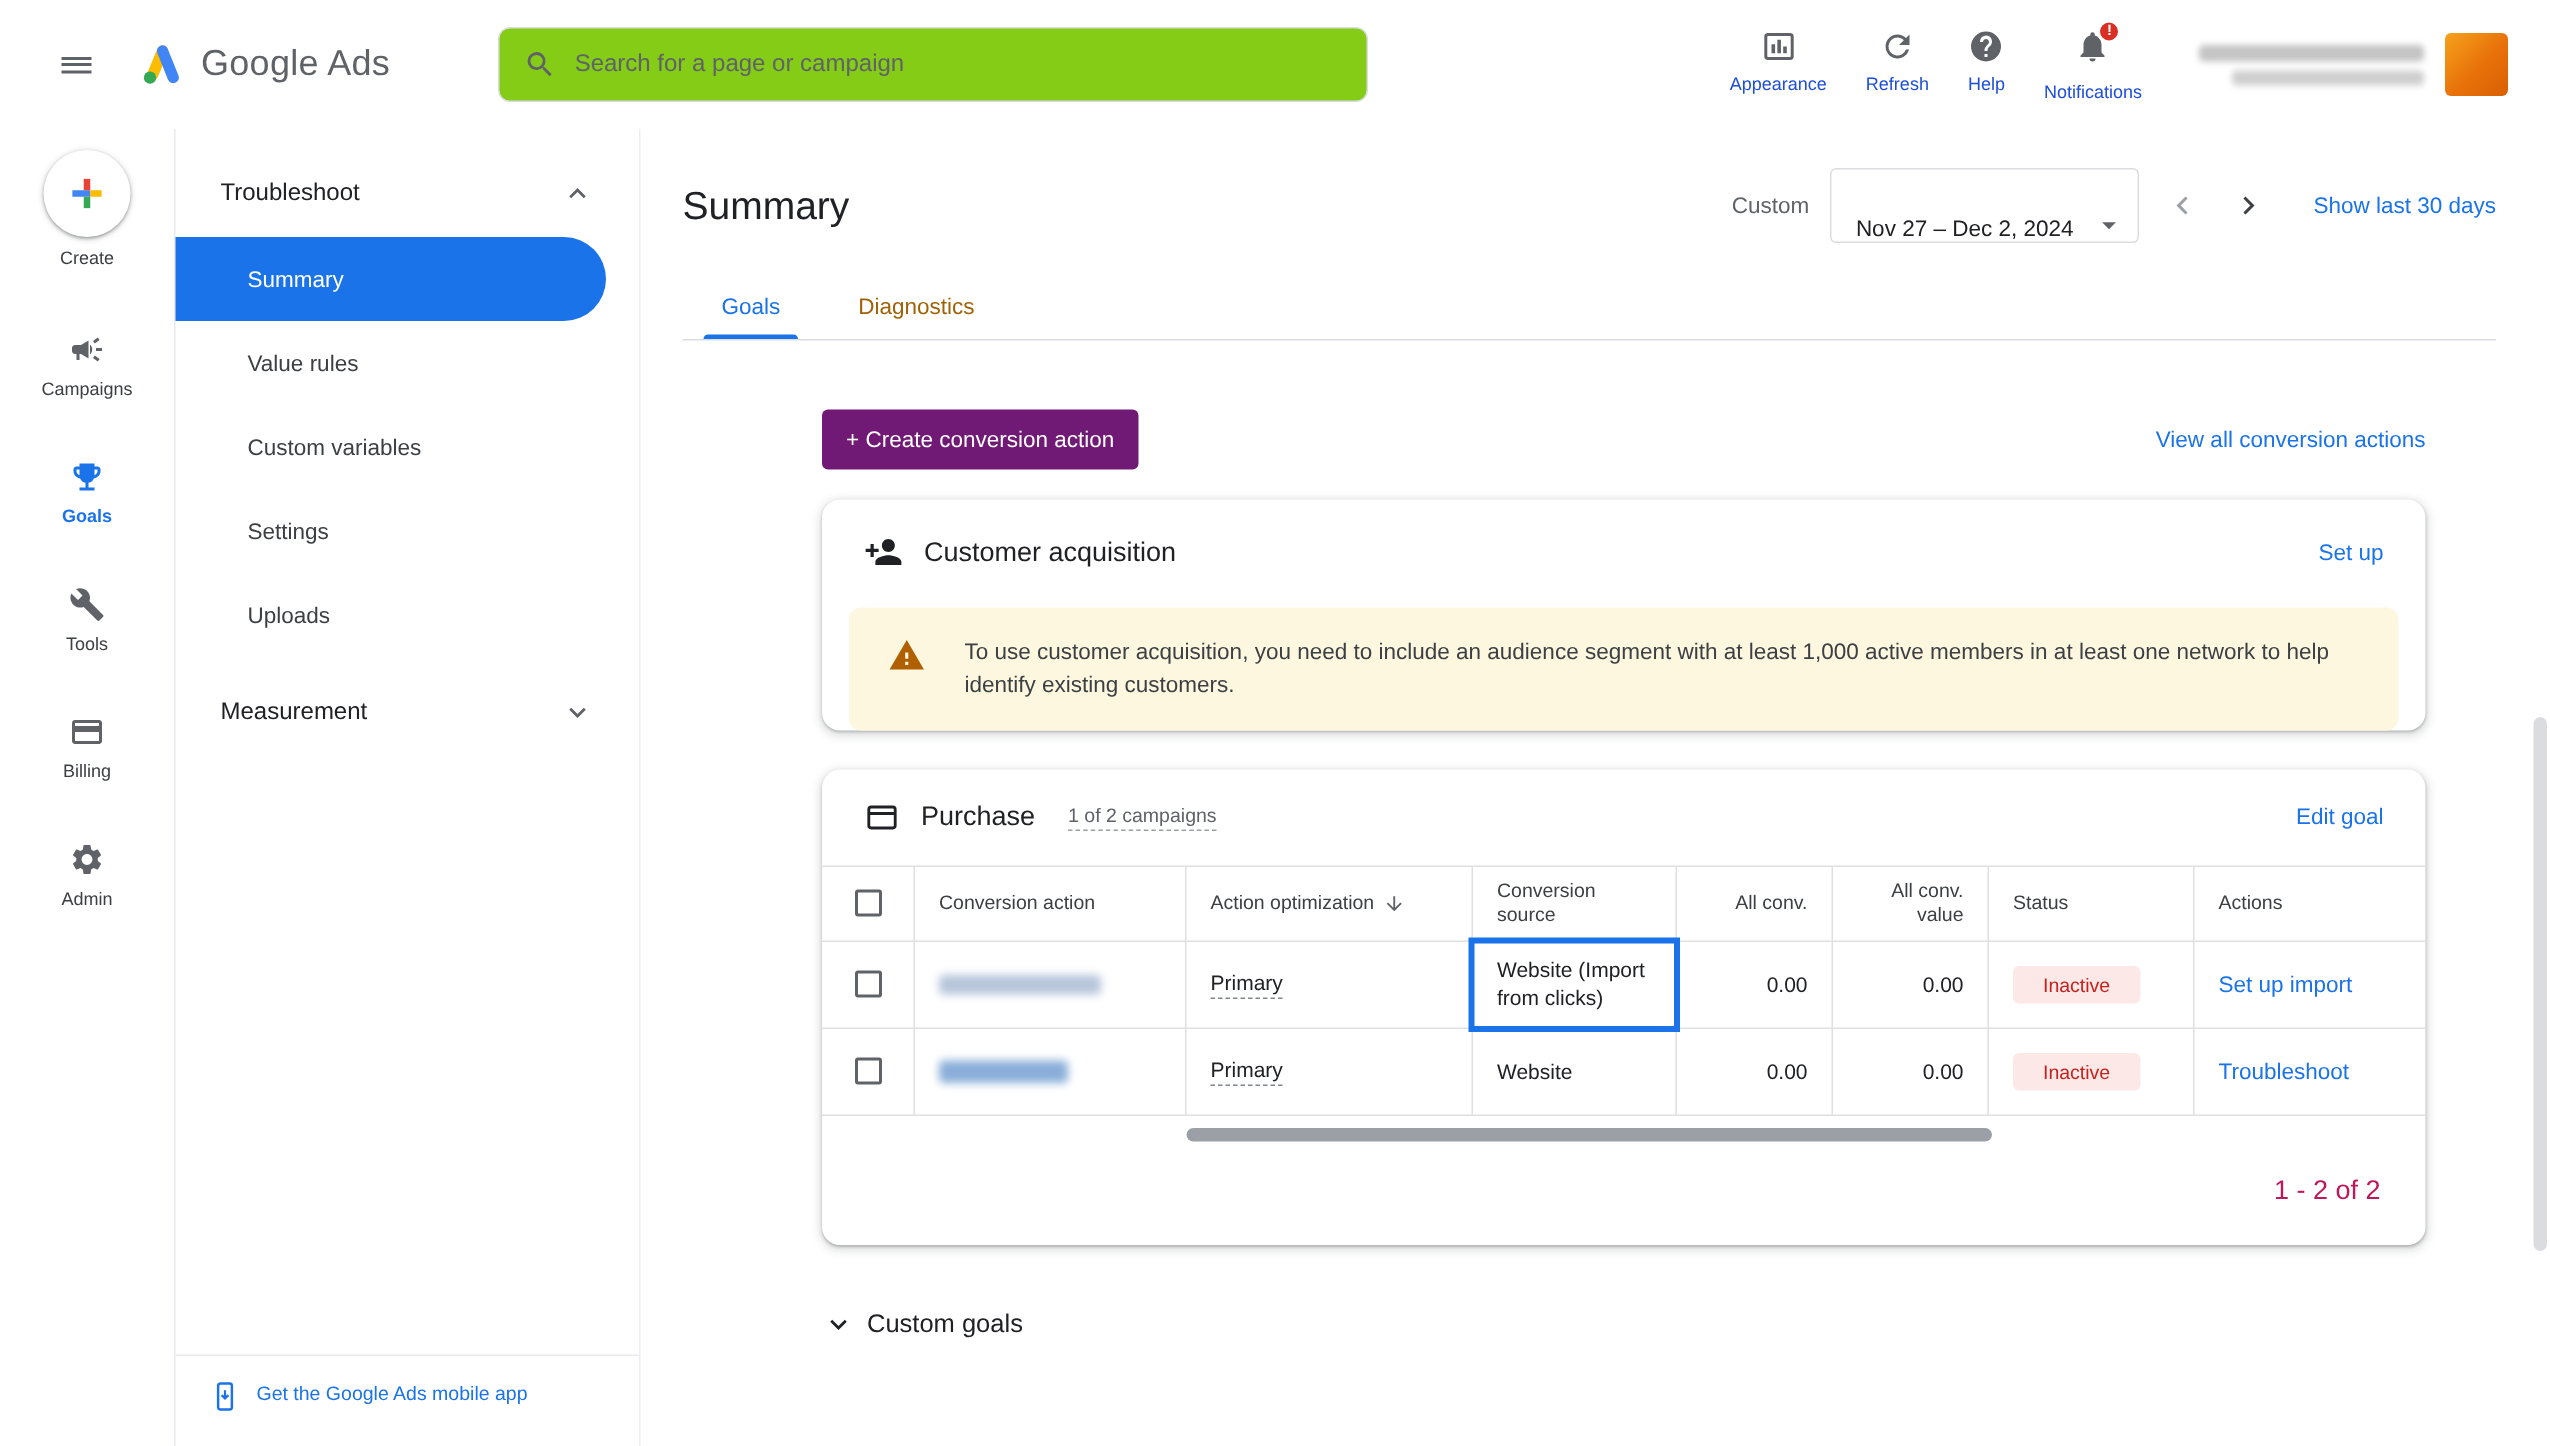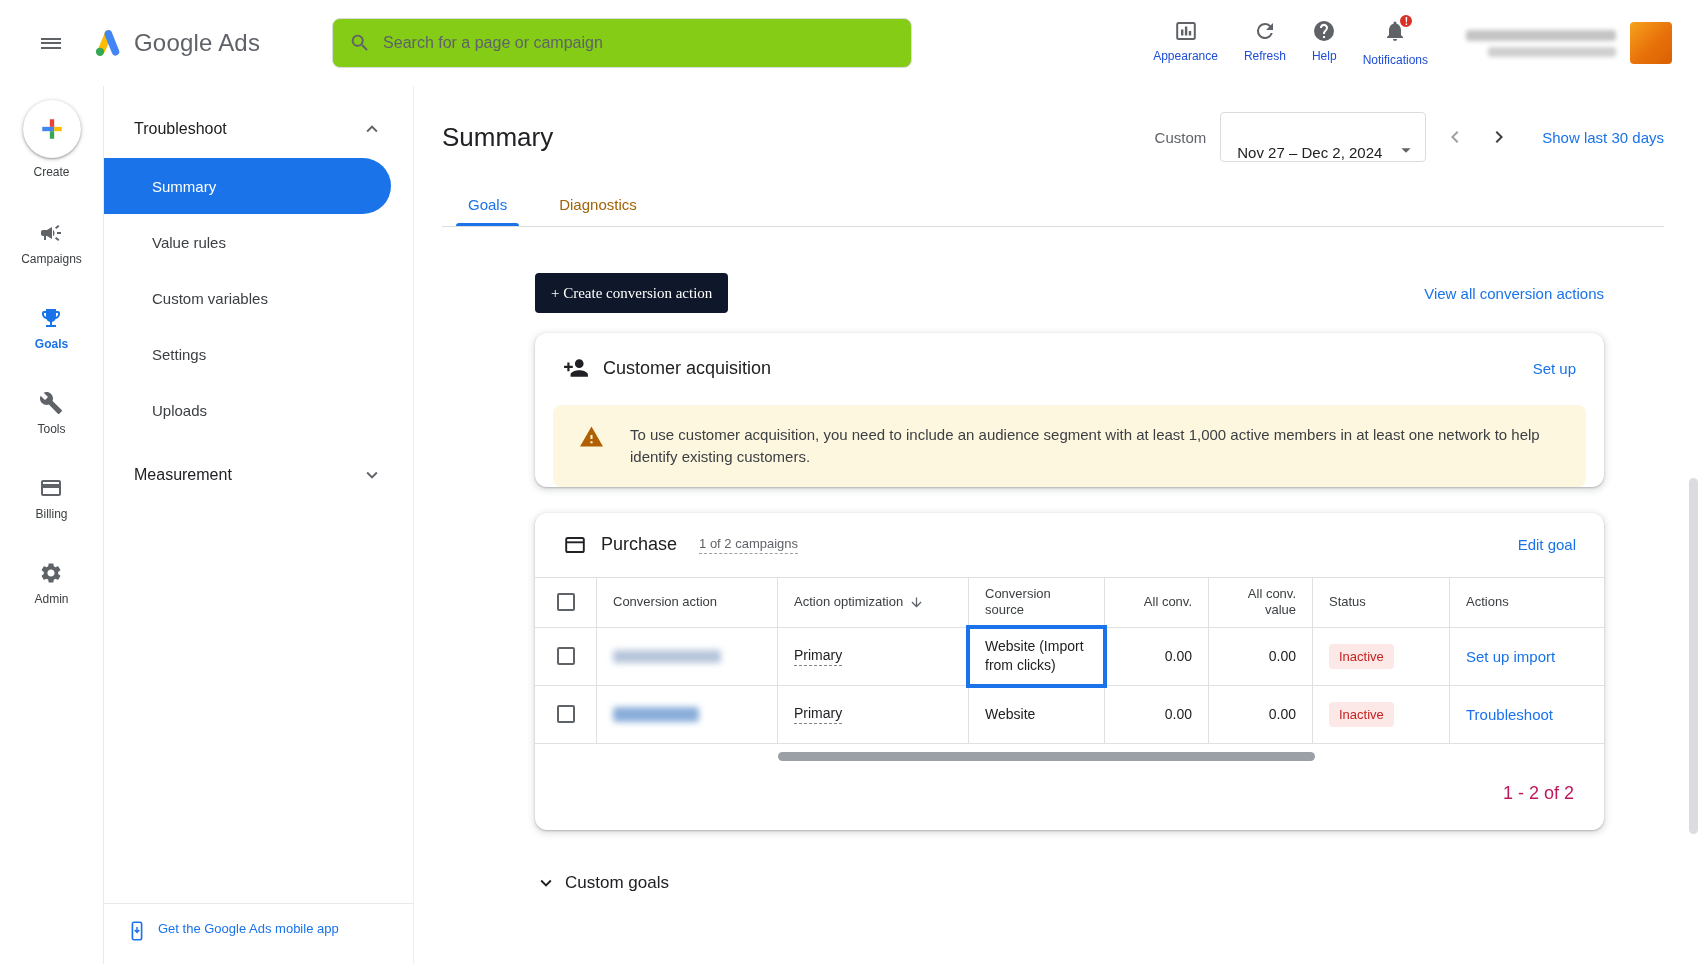--- a/index.html
+++ b/index.html
@@ -20,21 +20,21 @@
   .haction .lbl{font-size:12px;color:#1d4ed8;white-space:nowrap}
   .bell-wrap{position:relative}
   .badge{position:absolute;top:-6px;right:-7px;width:16px;height:16px;border-radius:50%;background:#d93025;color:#fff;font-size:10px;font-weight:bold;display:flex;align-items:center;justify-content:center;border:2px solid #fff}
   .account{display:flex;align-items:center;gap:14px;margin-left:38px}
   .acct-lines{display:flex;flex-direction:column;align-items:flex-end;gap:6px}
   .blur-line{filter:blur(2px);border-radius:3px}
   .avatar{width:42px;height:42px;border-radius:4px;background:linear-gradient(135deg,#f6a21c 0%,#e8710a 55%,#d95f02 100%);cursor:pointer}
 
   
   .app{display:flex;height:878px}
-  .rail{width:104px;border-right:1px solid #e8eaed;display:flex;flex-direction:column;align-items:center;padding-top:14px;flex-shrink:0}
+  .rail{width:117px;border-right:1px solid #e8eaed;display:flex;flex-direction:column;align-items:center;padding-top:14px;flex-shrink:0}
   .create{display:flex;flex-direction:column;align-items:center;margin-bottom:42px;cursor:pointer}
   .create-circle{width:58px;height:58px;border-radius:50%;background:#fff;box-shadow:0 1px 2px rgba(60,64,67,.35),0 1px 4px rgba(60,64,67,.3);display:flex;align-items:center;justify-content:center}
   .rail .lbl{font-size:12px;color:#3c4043;margin-top:7px}
   .rail-item{display:flex;flex-direction:column;align-items:center;margin-bottom:40px;cursor:pointer}
   .rail-item svg{fill:#5f6368}
   .rail-item.active svg{fill:#1a73e8}
   .rail-item.active .lbl{color:#1a73e8;font-weight:bold}
 
   
   .sidebar{width:310px;border-right:1px solid #eceef0;position:relative;padding-top:20px;flex-shrink:0}
@@ -55,21 +55,21 @@
   .date-picker{height:50px;min-width:206px;border:1px solid #dadce0;border-radius:4px;display:flex;align-items:flex-end;justify-content:space-between;padding:0 8px 0 16px;font-size:15px;color:#202124;cursor:pointer;gap:10px}
   .nav-chevron{width:30px;height:30px;display:flex;align-items:center;justify-content:center;cursor:pointer}
   .quick-link{color:#1a73e8;font-size:15px;font-weight:500;cursor:pointer;white-space:nowrap;margin-left:14px}
   .tabs{display:flex;gap:4px;border-bottom:1px solid #dadce0;margin-top:20px;padding-left:2px}
   .tab{padding:14px 24px 13px;font-size:15px;font-weight:500;color:#a16207;position:relative;cursor:pointer}
   .tab.active{color:#1a73e8}
   .tab.active::after{content:"";position:absolute;left:12px;right:12px;bottom:0;height:3px;background:#1a73e8;border-radius:3px 3px 0 0}
 
   .content{margin-left:93px;width:1069px}
   .actions-row{display:flex;align-items:center;margin-top:46px}
-  .create-conv-btn{background:#0f172a;color:#fff;border:none;border-radius:4px;height:40px;padding:0 16px;font-size:15px;cursor:pointer;font-family:Liberation Serif, serif}
+  .create-conv-btn{background:#701a75;color:#fff;border:none;border-radius:4px;height:40px;padding:0 16px;font-size:15px;cursor:pointer;font-family:Liberation Sans, sans-serif}
   .text-link{color:#1a73e8;font-size:15px;cursor:pointer}
   .view-all{margin-left:auto}
 
   .card{background:#fff;border-radius:12px;box-shadow:0 1px 2px rgba(60,64,67,.3),0 2px 6px 2px rgba(60,64,67,.15);margin-top:20px}
   .card-header{display:flex;align-items:center;padding:22px 28px;gap:14px}
   .card-title{font-size:18px;font-weight:500;color:#202124}
   .card-link{margin-left:auto;color:#1a73e8;font-size:15px;font-weight:500;cursor:pointer}
   .warn-banner{margin:2px 18px 26px;background:#fef7e0;border-radius:8px;padding:19px 26px;display:flex;gap:26px;align-items:flex-start}
   .warn-banner .txt{font-size:15px;color:#3c4043;line-height:1.45;max-width:930px}
 
@@ -83,21 +83,21 @@
   .th{font-size:13px;color:#3c4043;min-height:50px;line-height:1.25}
   .td{min-height:58px;font-size:14px;color:#202124}
   .num{justify-content:flex-end;text-align:right}
   .cb-cell{justify-content:center}
   .checkbox{width:18px;height:18px;border:2px solid #5f6368;border-radius:2px;cursor:pointer;background:#fff}
   .sort-arrow{margin-left:6px;fill:#5f6368}
   .dotted{border-bottom:1px dashed #80868b;padding-bottom:2px;cursor:pointer}
   .hl-cell{position:relative}
   .hl-cell::after{content:"";position:absolute;top:-3px;left:-3px;right:-3px;bottom:-3px;border:4px solid #1a73e8;pointer-events:none}
   .src-text{line-height:1.35}
-  .status-badge{background:#fce8e6;color:#c5221f;font-size:13px;padding:5px 10px;border-radius:4px}
+  .status-badge{background:#fce8e6;color:#c5221f;font-size:13px;padding:5px 20px;border-radius:4px}
   .action-link{color:#1a73e8;font-size:15px;font-weight:500;cursor:pointer}
   .name-blur{filter:blur(3px);border-radius:3px;cursor:pointer}
   .hscroll-track{padding:8px 0 0 243px}
   .hscroll{height:9px;width:537px;background:#9aa0a6;border-radius:5px;cursor:pointer}
   .pagination{display:flex;justify-content:flex-end;padding:22px 30px 26px;font-size:18px;color:#be185d}
 
   .custom-goals{display:flex;align-items:center;gap:8px;margin-top:42px;font-size:17px;font-weight:500;color:#202124;cursor:pointer}
 
   .vscroll{position:absolute;right:2px;top:478px;width:9px;height:356px;background:#dadce0;border-radius:5px;cursor:pointer}
 </style>

